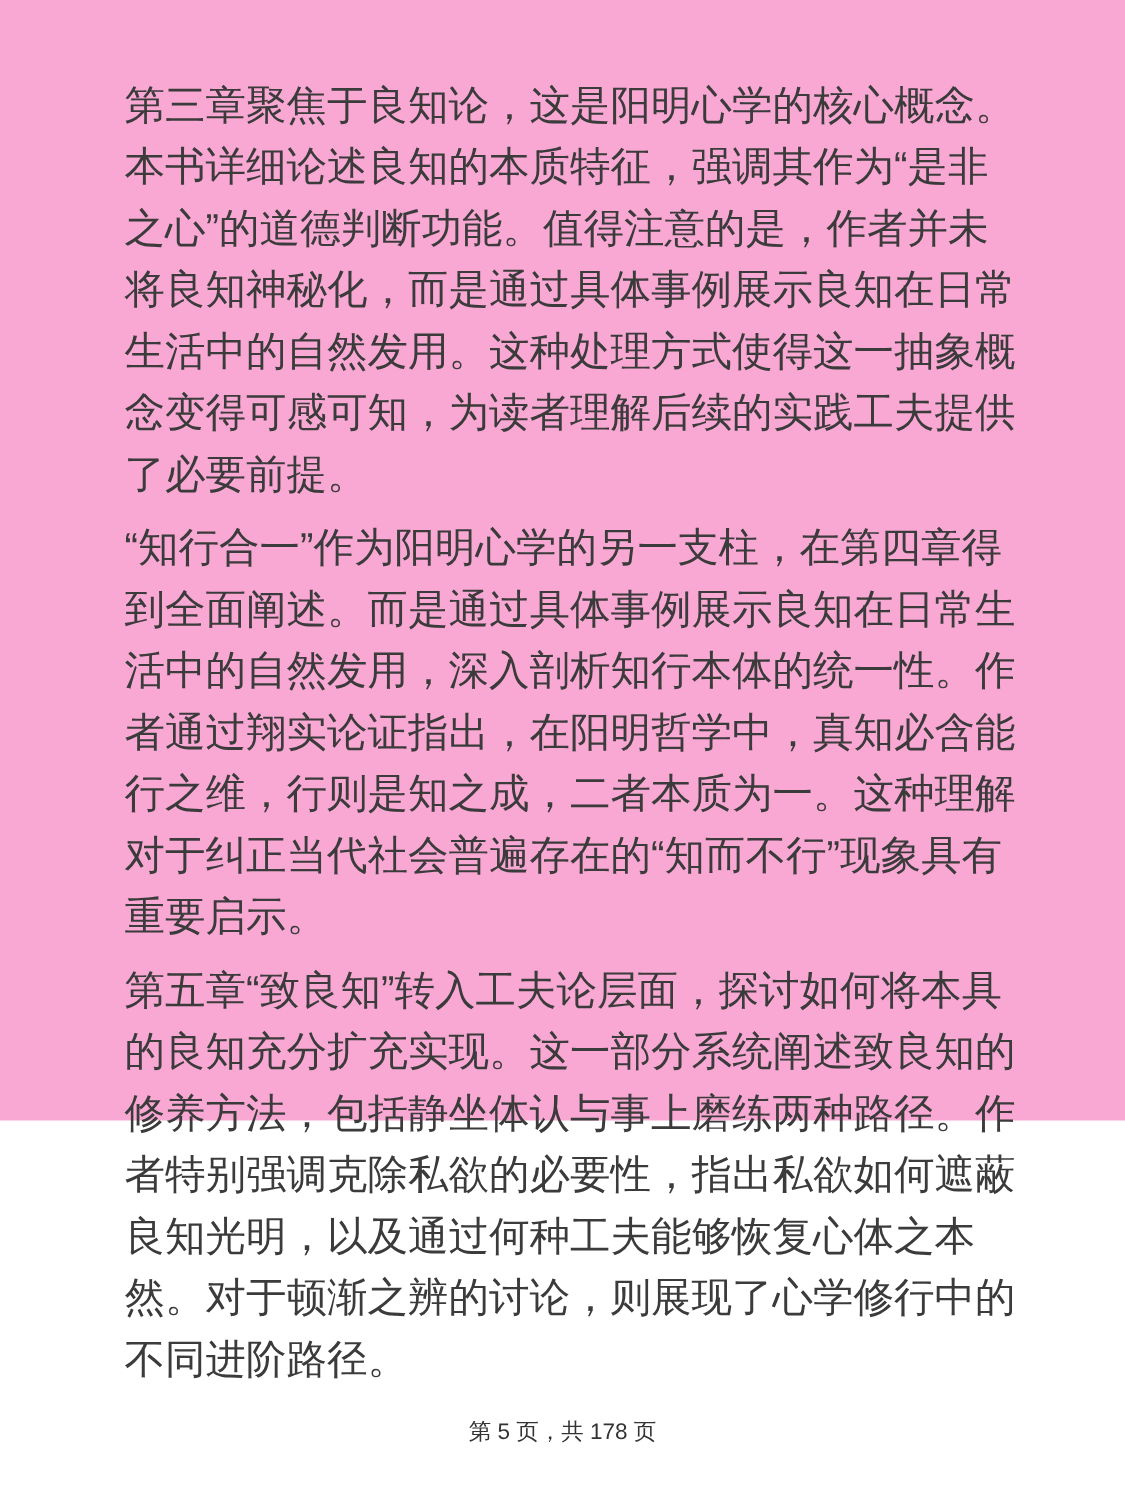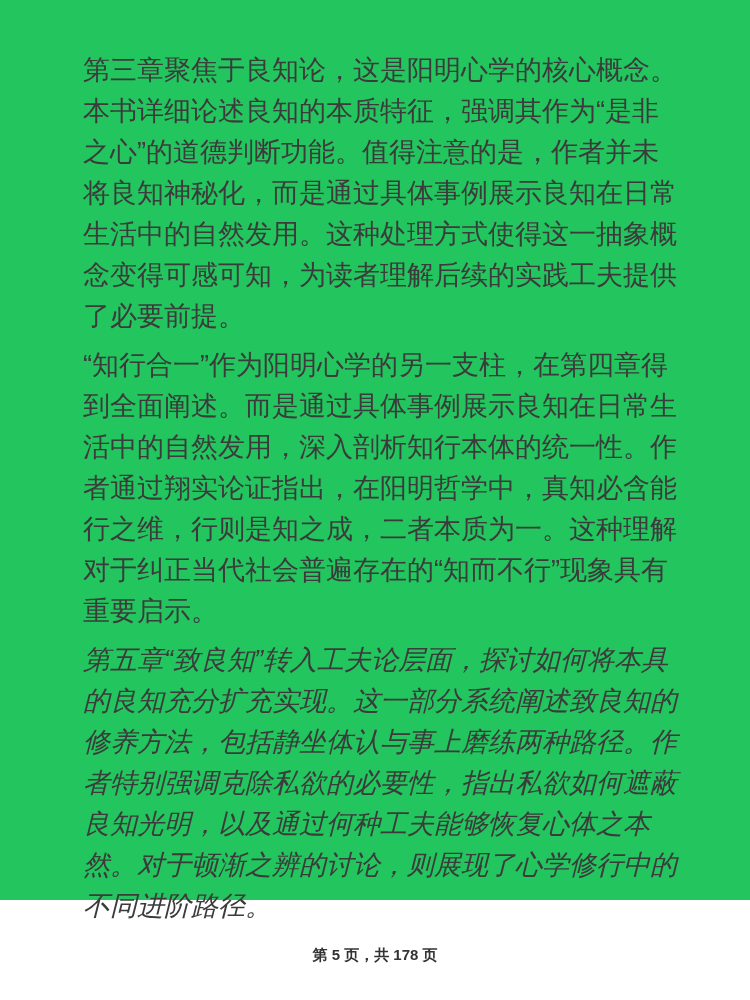--- a/index.html
+++ b/index.html
@@ -5,50 +5,49 @@
   * { margin: 0; padding: 0; box-sizing: border-box; }
   html, body {
     width: 750px;
     height: 1000px;
     background: #ffffff;
     font-family: "Liberation Sans", sans-serif;
     overflow: hidden;
   }
   .page {
     width: 750px;
-    height: 900px;
-    background: #22c55e;
+    height: 747px;
+    background: #f9a8d4;
     position: relative;
   }
   .doc-body {
     position: absolute;
     top: 50px;
     left: 83px;
     width: 596px;
   }
   .doc-body p {
     font-size: 27px;
     line-height: 41px;
     color: #3b3b3b;
     letter-spacing: 0;
     text-align: left;
     word-break: normal;
     margin: 0 0 8px 0;
   }
-  .doc-body p:last-child { margin-bottom: 12px; font-style: italic; }
+  .doc-body p:last-child { margin-bottom: 12px; }
   .doc-footer {
     position: absolute;
     top: 944px;
     left: 0;
     width: 750px;
     text-align: center;
     font-size: 15px;
     line-height: 22px;
     color: #333333;
-    font-weight: bold;
   }
 </style>
 </head>
 <body>
 
 <div class="page">
   <div class="doc-body">
     <p>第三章聚焦于良知论，这是阳明心学的核心概念。本书详细论述良知的本质特征，强调其作为“是非之心”的道德判断功能。值得注意的是，作者并未将良知神秘化，而是通过具体事例展示良知在日常生活中的自然发用。这种处理方式使得这一抽象概念变得可感可知，为读者理解后续的实践工夫提供了必要前提。</p>
     <p>“知行合一”作为阳明心学的另一支柱，在第四章得到全面阐述。而是通过具体事例展示良知在日常生活中的自然发用，深入剖析知行本体的统一性。作者通过翔实论证指出，在阳明哲学中，真知必含能行之维，行则是知之成，二者本质为一。这种理解对于纠正当代社会普遍存在的“知而不行”现象具有重要启示。</p>
     <p>第五章“致良知”转入工夫论层面，探讨如何将本具的良知充分扩充实现。这一部分系统阐述致良知的修养方法，包括静坐体认与事上磨练两种路径。作者特别强调克除私欲的必要性，指出私欲如何遮蔽良知光明，以及通过何种工夫能够恢复心体之本然。对于顿渐之辨的讨论，则展现了心学修行中的不同进阶路径。</p>

